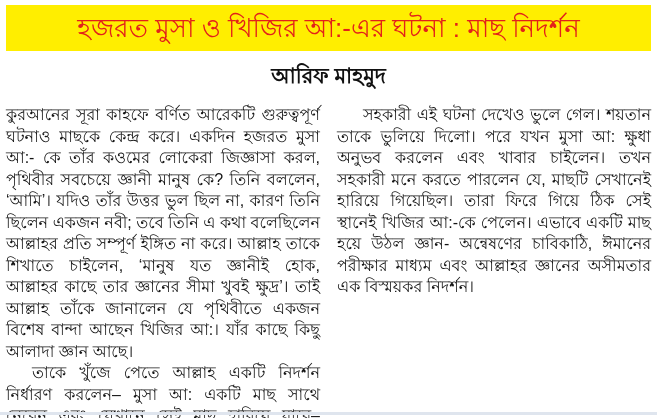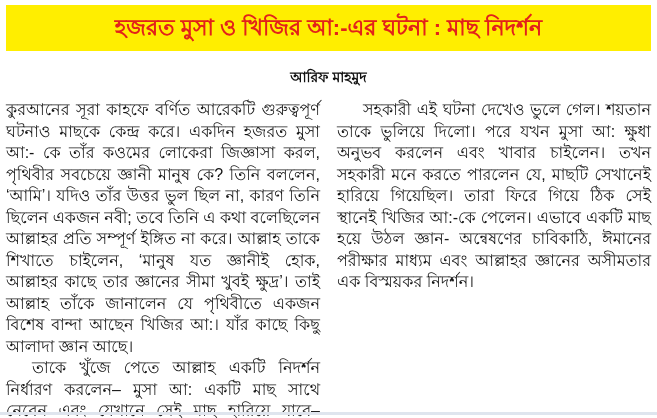--- a/index.html
+++ b/index.html
@@ -9,32 +9,32 @@
     position: relative;
     width: 657px;
     height: 418px;
     background: #ffffff;
     overflow: hidden;
   }
   .headline {
     margin: 5px 6px 0 6px;
     background: #ffee00;
     color: #e3211a;
-    font-weight: bold;
-    font-size: 22px;
+    font-weight: normal;
+    font-size: 26px;
     line-height: 46px;
     text-align: center;
     white-space: nowrap;
     font-family: "Liberation Sans", "DejaVu Sans", sans-serif;
   }
   .byline {
-    margin-top: 15px;
+    margin-top: 9px;
     text-align: center;
     font-weight: bold;
-    font-size: 14px;
+    font-size: 21px;
     color: #111111;
     font-family: "Liberation Sans", "DejaVu Sans", sans-serif;
   }
   .body-columns {
     display: flex;
     gap: 17px;
     padding: 0 6px;
     margin-top: 9px;
     color: #141414;
     font-size: 16px;

